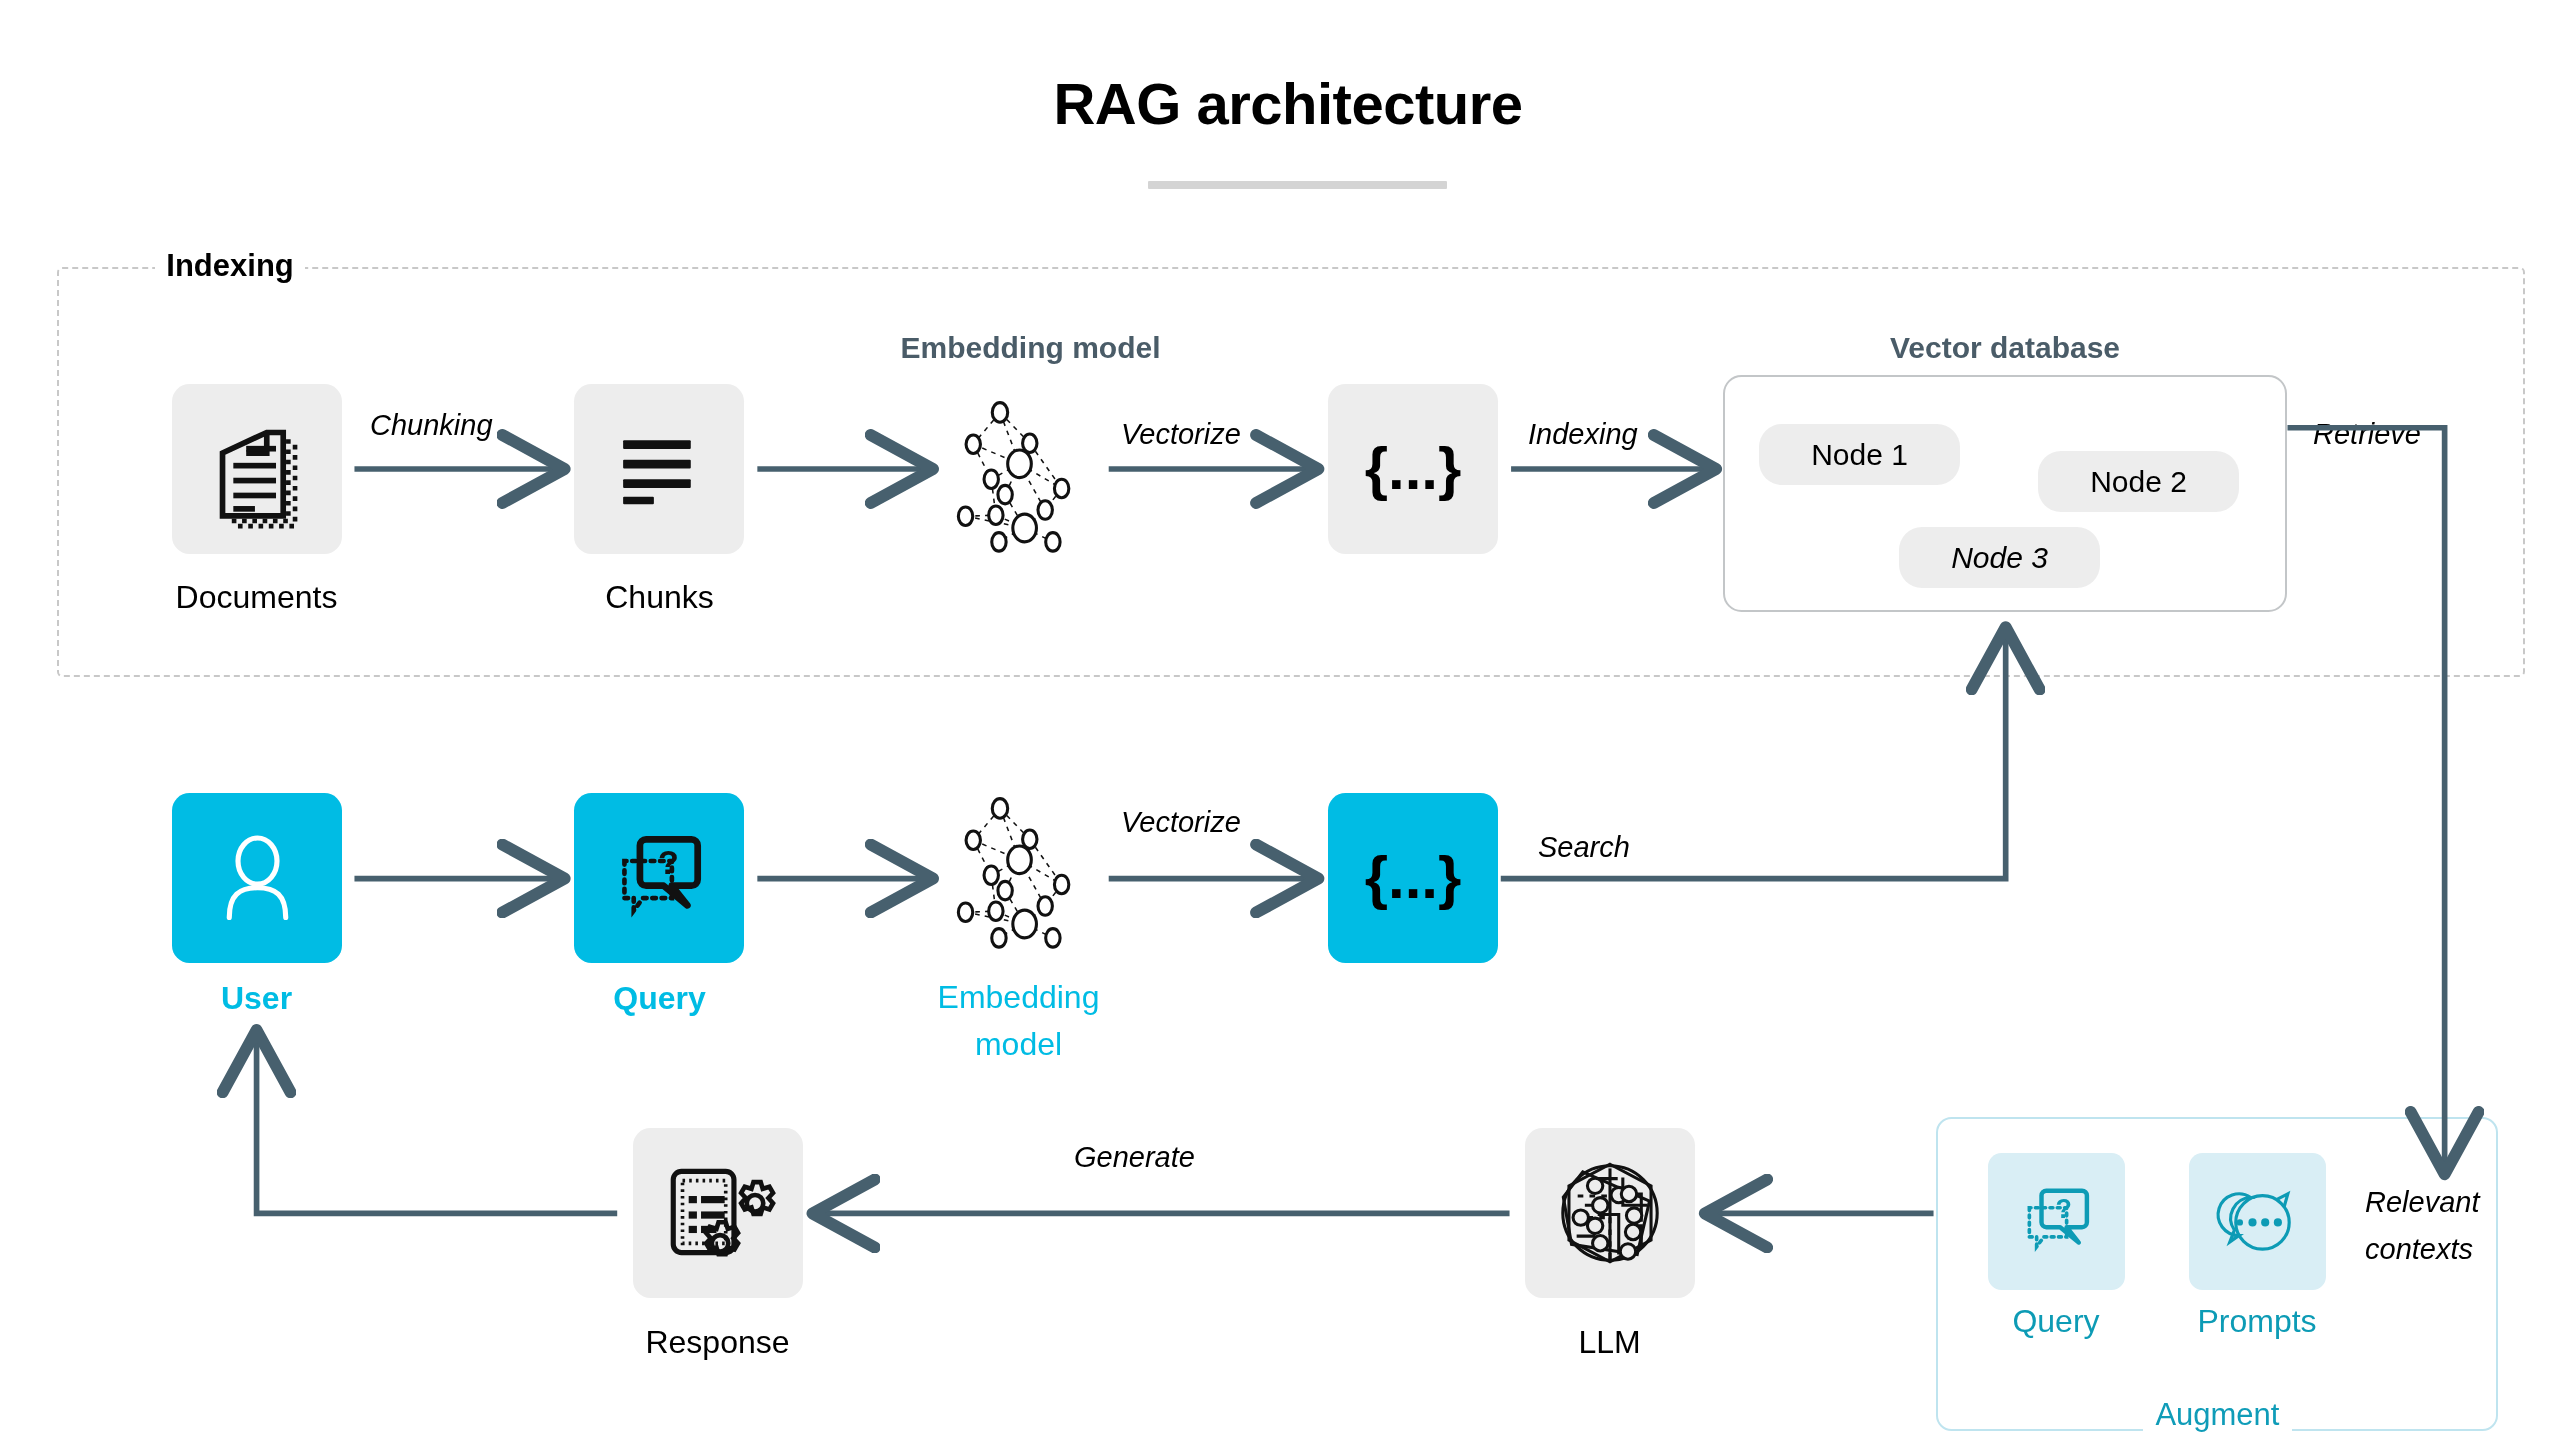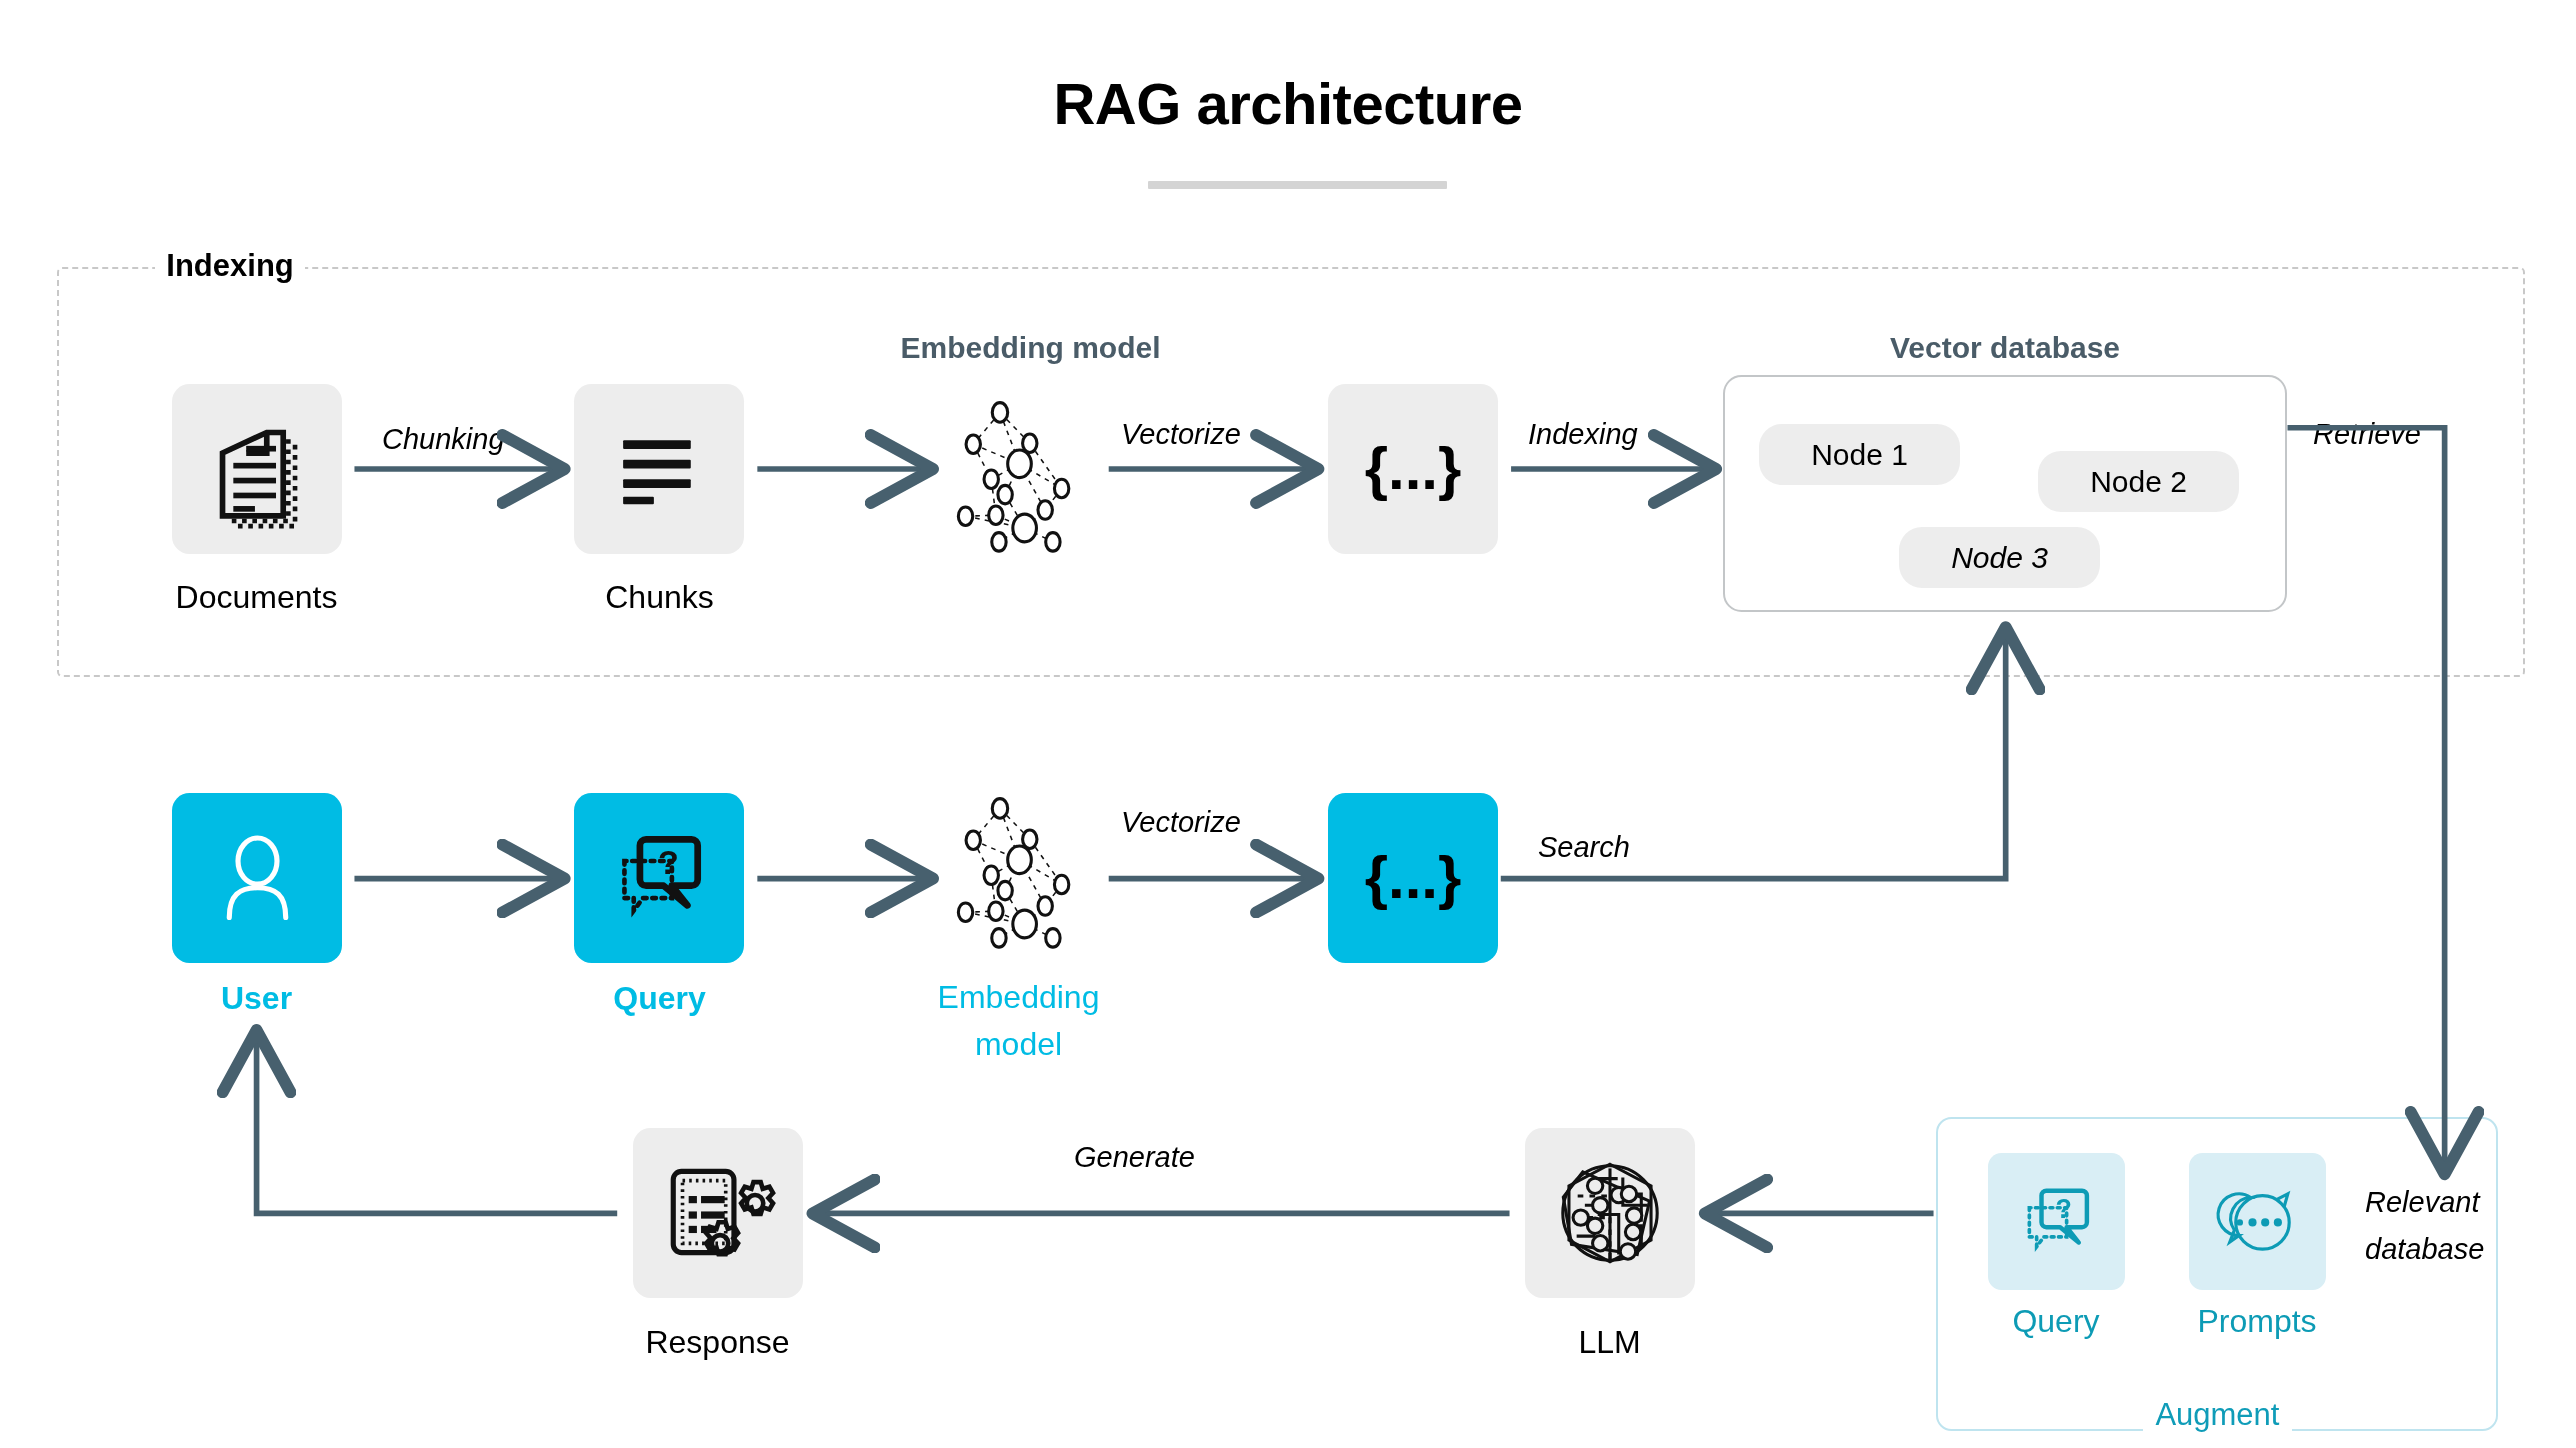--- a/index.html
+++ b/index.html
@@ -155,21 +155,21 @@
 <div class="abs tile tile-gray" style="left:1328px;top:384px;width:170px;height:170px;">
   <span style="font-size:60px;font-weight:bold;color:#000;line-height:1;">{...}</span>
 </div>
 
 <div class="section-head" style="left:1763px;top:330px;width:484px;">Vector database</div>
 <div class="abs" id="vdb-box"></div>
 <div class="node-pill" style="left:1759px;top:424px;width:201px;height:61px;">Node 1</div>
 <div class="node-pill" style="left:2038px;top:424px;width:201px;height:61px;margin-top:27px;">Node 2</div>
 <div class="node-pill" style="left:1899px;top:527px;width:201px;height:61px;font-style:italic;">Node 3</div>
 
-<div class="arrow-label" style="left:370px;top:422px;margin-left:12px;">Chunking</div>
+<div class="arrow-label" style="left:370px;top:408px;">Chunking</div>
 <div class="arrow-label" style="left:1121px;top:417px;">Vectorize</div>
 <div class="arrow-label" style="left:1528px;top:417px;">Indexing</div>
 <div class="arrow-label" style="left:2313px;top:417px;">Retrieve</div>
 
 <div class="abs tile tile-cyan" style="left:172px;top:793px;width:170px;height:170px;">
   <span>
     <svg width="77" height="88" viewBox="0 0 150 170">
       <g fill="none" stroke="#ffffff" stroke-width="10" stroke-linecap="round">
         <ellipse cx="75" cy="52" rx="38" ry="45"></ellipse>
         <path d="M20 162 C20 118 40 104 75 104 C110 104 130 118 130 162"></path>
@@ -334,21 +334,21 @@
         <circle cx="102" cy="87" r="9"></circle>
         <circle cx="130" cy="87" r="9"></circle>
         <circle cx="46" cy="87" r="7"></circle>
       </g>
     </svg>
   </span>
 </div>
 <div class="caption caption-teal" style="left:2154px;top:1302px;width:206px;">Prompts</div>
 
 <div class="arrow-label" style="left:2365px;top:1185px;">Relevant</div>
-<div class="arrow-label" style="left:2365px;top:1232px;">database</div>
+<div class="arrow-label" style="left:2365px;top:1232px;">contexts</div>
 
 <svg id="wires" viewBox="0 0 5000 2812">
   <defs>
     <marker id="ah" markerWidth="14" markerHeight="14" refX="11" refY="7" orient="auto" markerUnits="strokeWidth">
       <path d="M1,1 L12,7 L1,13" fill="none" stroke="#47606e" stroke-width="2.1" stroke-linecap="round" stroke-linejoin="round"></path>
     </marker>
   </defs>
   <g stroke="#47606e" stroke-width="11" fill="none" marker-end="url(#ah)">
 
     <path d="M688 910 L1085 910"></path>

